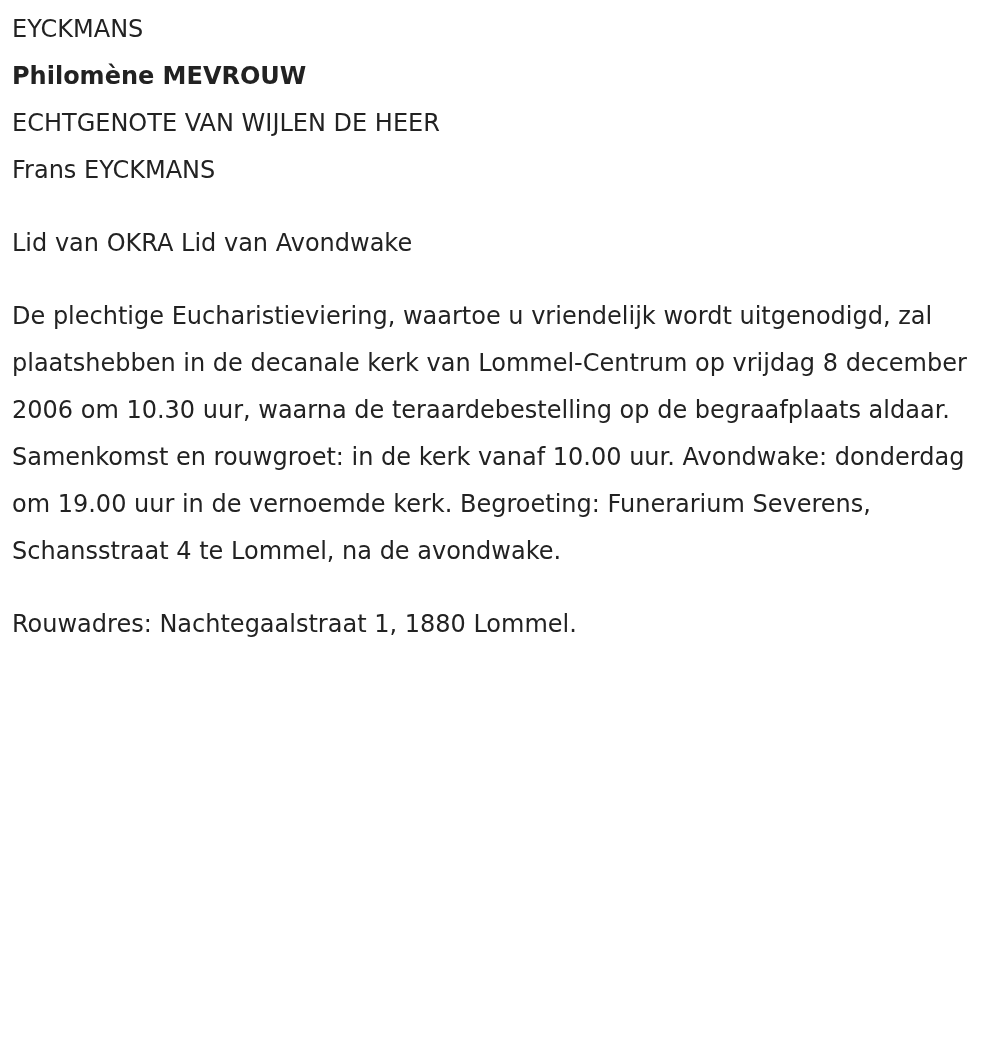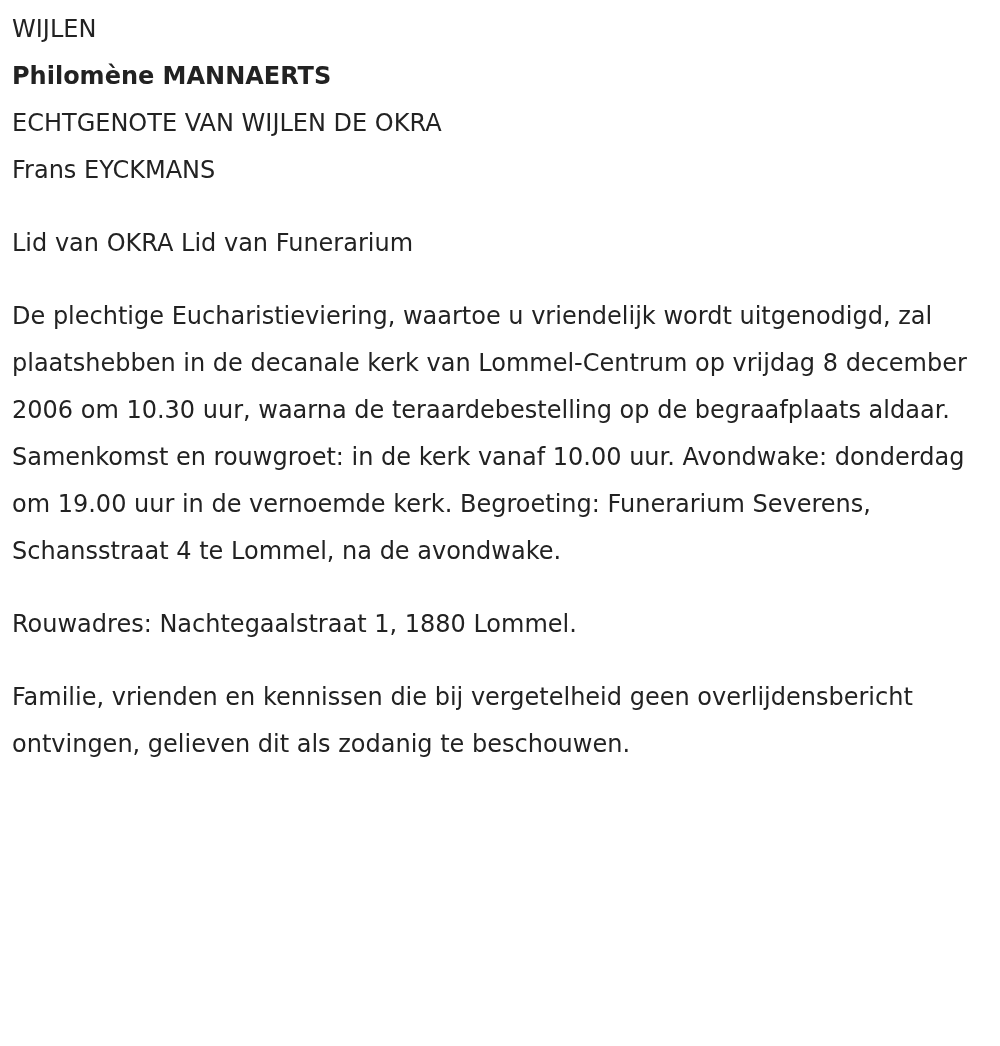--- a/index.html
+++ b/index.html
@@ -39,28 +39,27 @@
     font-weight: 700;
   }
 </style>
 </head>
 <body>
 
 <main class="page">
 
 
   <section class="name-block">
-    <p>WIJLEN</p>
-    <p class="bold">Philomène MANNAERTS</p>
-    <p>ECHTGENOTE VAN WIJLEN DE OKRA</p>
+    <p>EYCKMANS</p>
+    <p class="bold">Philomène MEVROUW</p>
+    <p>ECHTGENOTE VAN WIJLEN DE HEER</p>
     <p>Frans EYCKMANS</p>
   </section>
 
-  <p class="doc-line">Lid van OKRA Lid van Funerarium</p>
+  <p class="doc-line">Lid van OKRA Lid van Avondwake</p>
 
 
   <p class="doc-paragraph">De plechtige Eucharistieviering, waartoe u vriendelijk wordt uitgenodigd, zal plaatshebben in de decanale kerk van Lommel-Centrum op vrijdag 8 december 2006 om 10.30 uur, waarna de teraardebestelling op de begraafplaats aldaar. Samenkomst en rouwgroet: in de kerk vanaf 10.00 uur. Avondwake: donderdag om 19.00 uur in de vernoemde kerk. Begroeting: Funerarium Severens, Schansstraat 4 te Lommel, na de avondwake.</p>
 
   <p class="doc-line">Rouwadres: Nachtegaalstraat 1, 1880 Lommel.</p>
 
-  <p class="doc-paragraph">Familie, vrienden en kennissen die bij vergetelheid geen overlijdensbericht ontvingen, gelieven dit als zodanig te beschouwen.</p>
 
 </main>
 
 </body></html>

